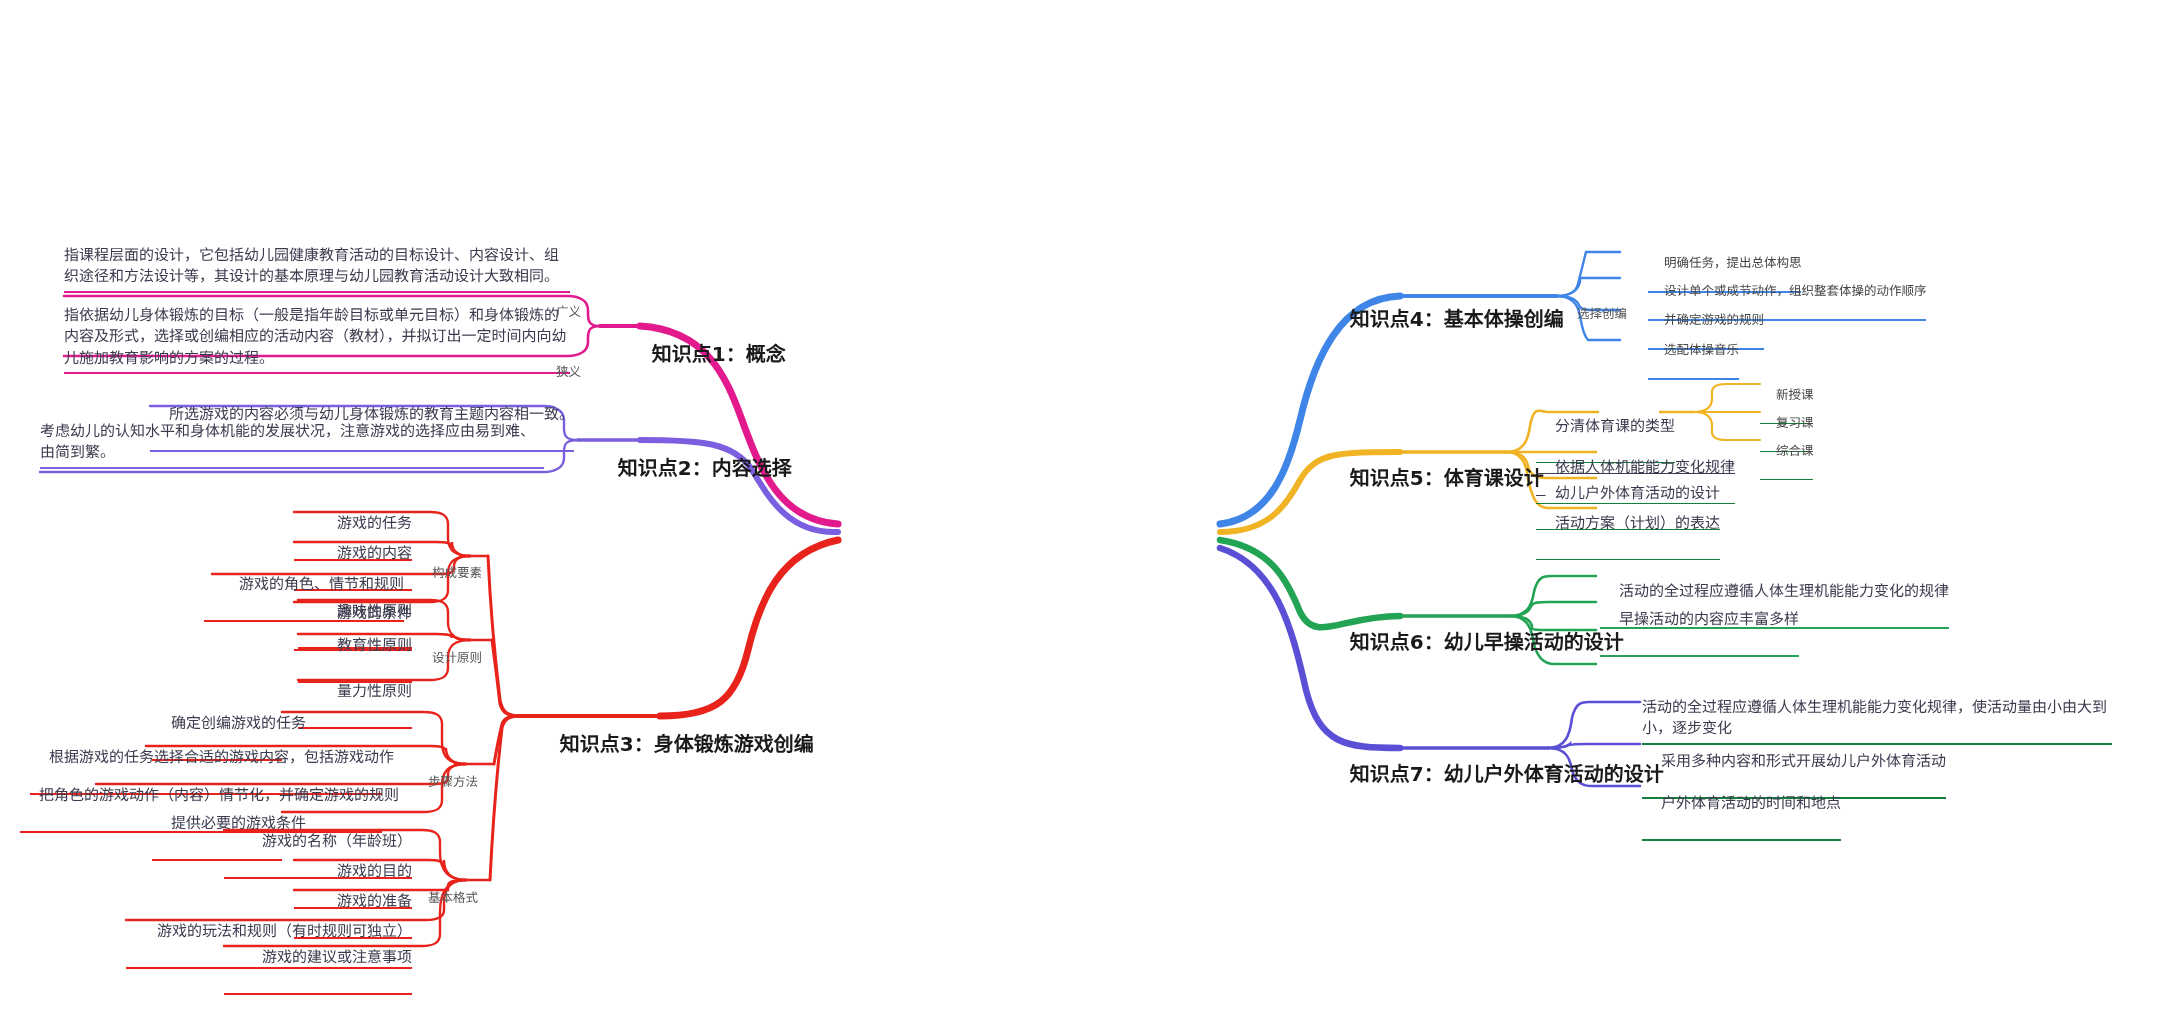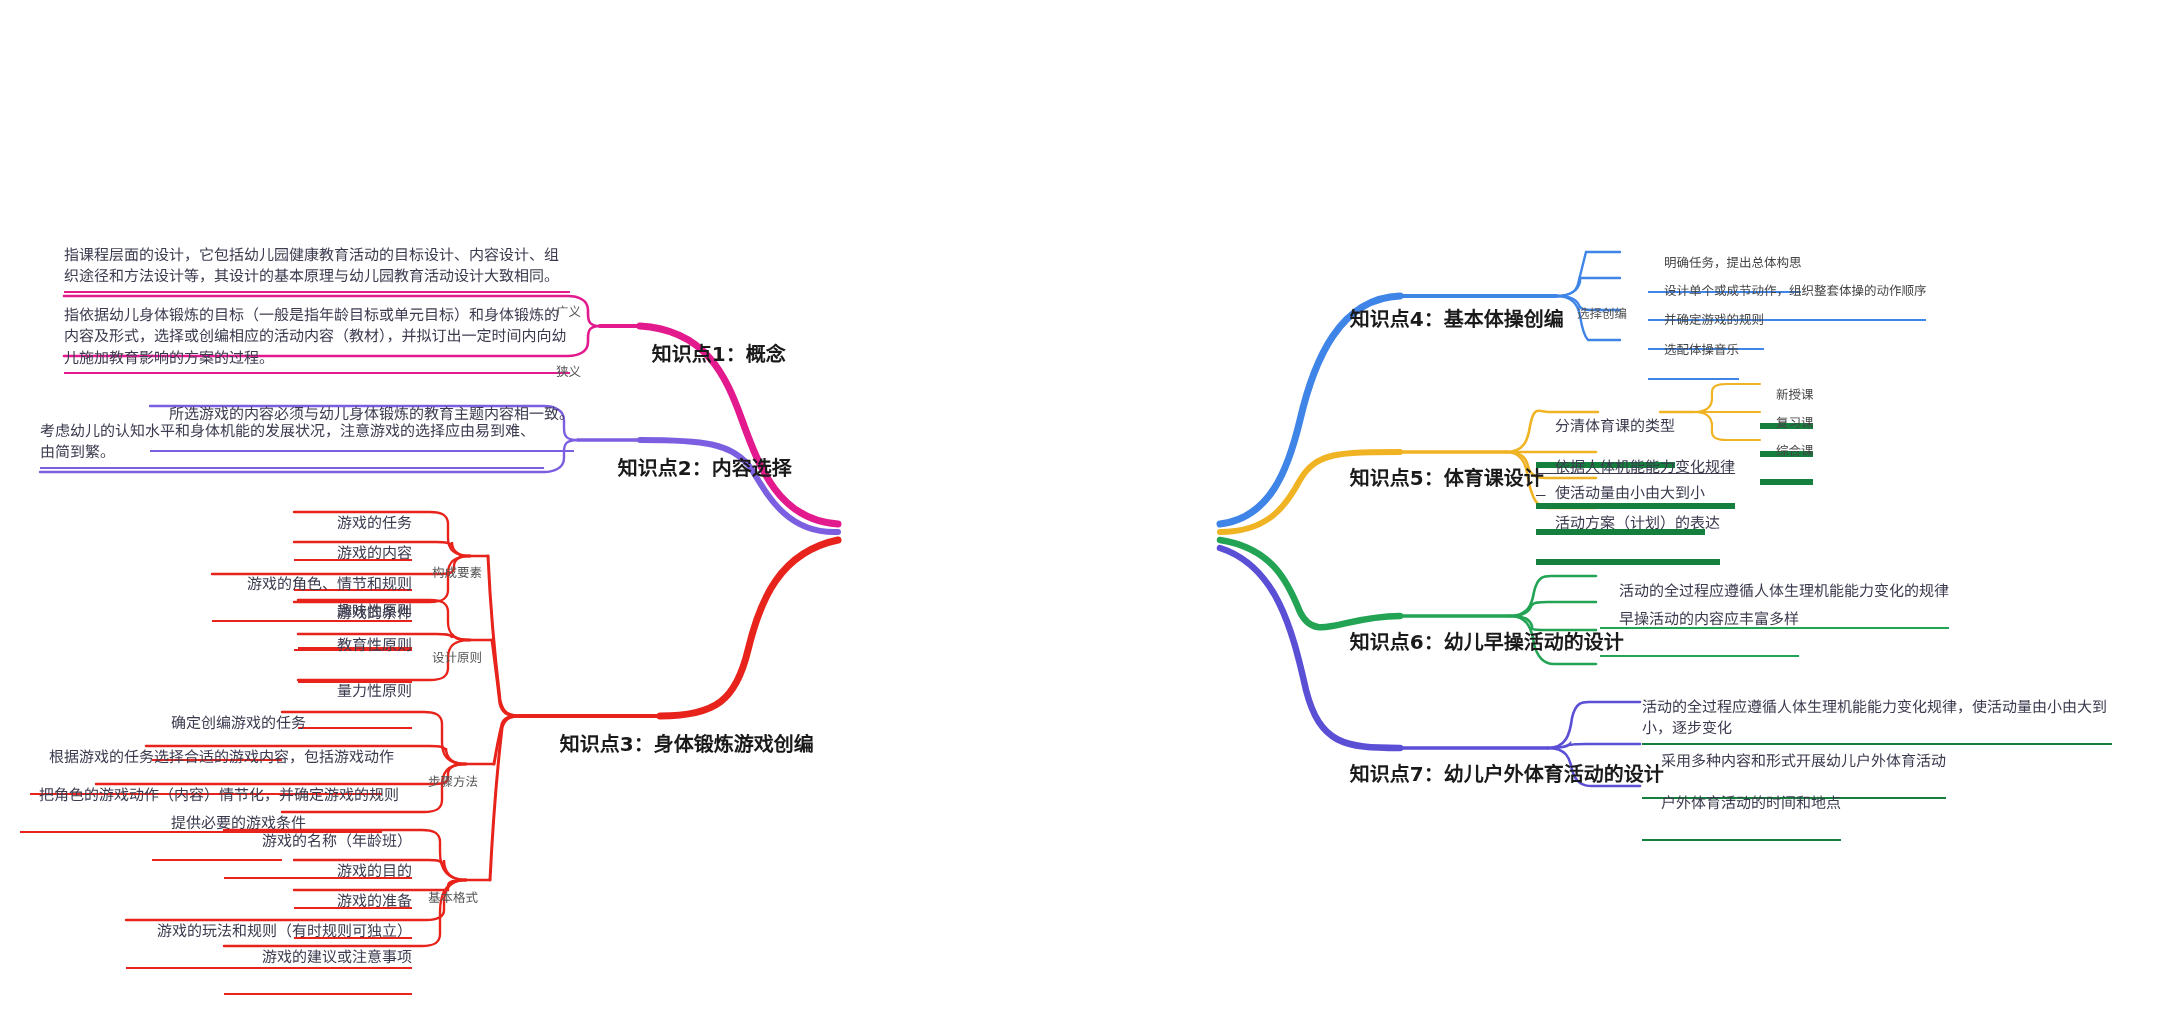--- a/index.html
+++ b/index.html
@@ -35,21 +35,21 @@
 
   
   .leaf{font-size:15px;color:#3b3b4f;padding-bottom:3px;}
   .leaf.small{font-size:12.5px;color:#444;padding-bottom:2px;}
 
   
   .u-pink  {border-bottom:2px solid #e21a8d;}
   .u-purple{border-bottom:2px solid #7b5fe0;}
   .u-red   {border-bottom:2px solid #e8231b;}
   .u-blue  {border-bottom:2px solid #3f85e8;}
-  .u-gold  {border-bottom:6px solid #15803d;}
+  .u-gold  {border-bottom:1px solid #15803d;}
   .u-green {border-bottom:2px solid #23a455;}
   .u-indigo{border-bottom:2px solid #15803d;}
 
   .ta-right{text-align:right;}
 </style>
 </head>
 <body>
 
 <div id="canvas">
 
@@ -170,21 +170,21 @@
 
   <div class="node cap" style="left:416px;top:546px;">
     <span>构成要素</span>
   </div>
   <div class="node leaf u-red ta-right" style="left:294px;top:492px;width:118px;">
     <span>游戏的任务</span>
   </div>
   <div class="node leaf u-red ta-right" style="left:294px;top:522px;width:118px;">
     <span>游戏的内容</span>
   </div>
-  <div class="node leaf u-red ta-right" style="left:212px;top:553px;width:200px;">
+  <div class="node leaf u-red ta-right" style="left:204px;top:553px;width:200px;">
     <span>游戏的角色、情节和规则</span>
   </div>
   <div class="node leaf u-red ta-right" style="left:294px;top:582px;width:118px;">
     <span>游戏的条件</span>
   </div>
 
   <div class="node cap" style="left:416px;top:631px;">
     <span>设计原则</span>
   </div>
   <div class="node leaf u-red ta-right" style="left:298px;top:580px;width:114px;">
@@ -254,21 +254,21 @@
   <div class="node topic" style="left:1322px;top:436px;">
     <span>知识点5：体育课设计</span>
   </div>
   <div class="node leaf u-gold" style="left:1536px;top:395px;">
     <span>分清体育课的类型</span>
   </div>
   <div class="node leaf u-gold" style="left:1536px;top:436px;text-decoration:underline;">
     <span>依据人体机能能力变化规律</span>
   </div>
   <div class="node leaf u-gold" style="left:1536px;top:462px;">
-    <span>使活动量由小由大到小</span>
+    <span>幼儿户外体育活动的设计</span>
   </div>
   <div class="node leaf u-gold" style="left:1536px;top:492px;">
     <span>活动方案（计划）的表达</span>
   </div>
   <div class="node leaf small u-gold" style="left:1760px;top:368px;">
     <span>新授课</span>
   </div>
   <div class="node leaf small u-gold" style="left:1760px;top:396px;">
     <span>复习课</span>
   </div>

